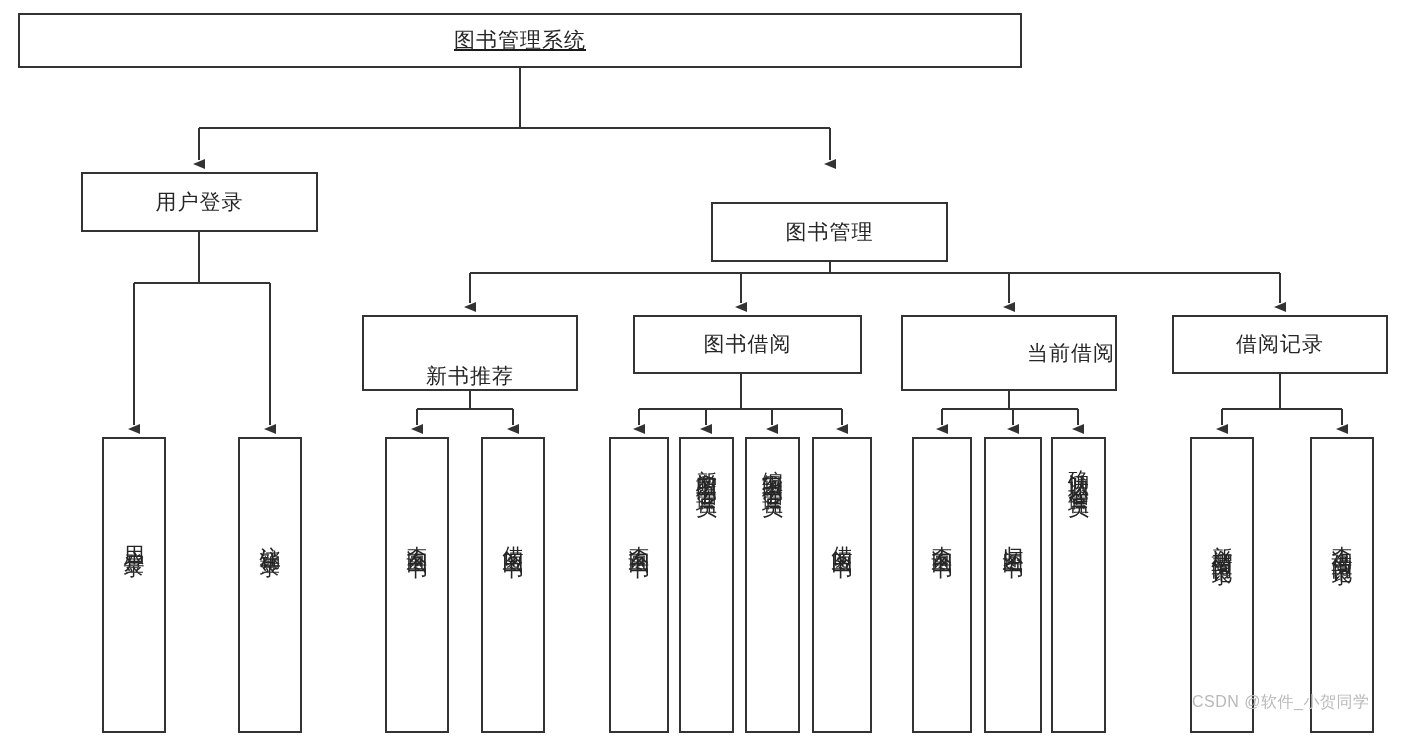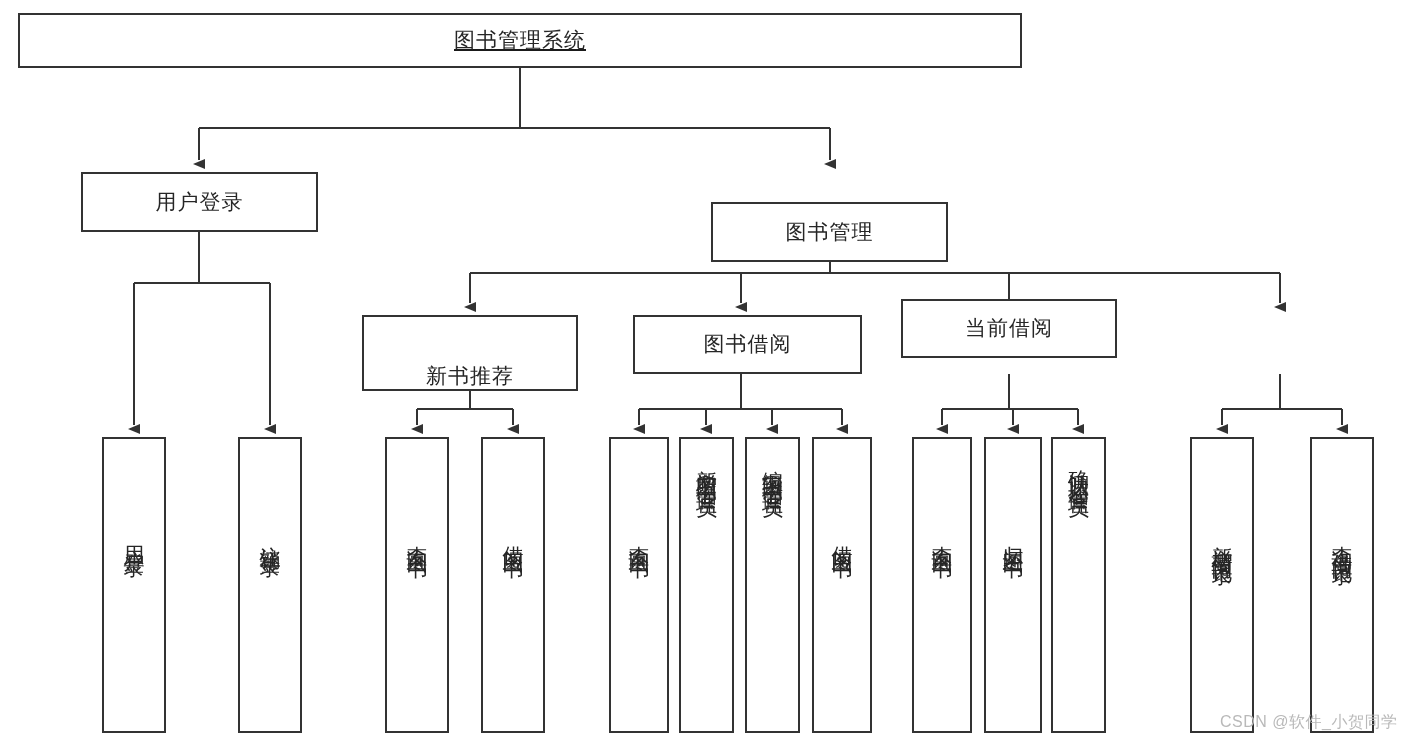--- a/index.html
+++ b/index.html
@@ -111,22 +111,25 @@
   <div class="node" style="left: 711px; top: 172px; width: 237px; height: 60px; margin-top: 30px;">
     <span class="label">图书管理</span>
   </div>
 
   <div class="node" style="left: 362px; top: 315px; width: 216px; height: 76px; align-items: flex-end;">
     <span class="label">新书推荐</span>
   </div>
   <div class="node" style="left: 633px; top: 315px; width: 229px; height: 59px;">
     <span class="label">图书借阅</span>
   </div>
-  <div class="node" style="left: 901px; top: 299px; width: 216px; height: 59px;">
+  <div class="node" style="left: 901px; top: 315px; width: 216px; height: 76px; justify-content: flex-end;">
     <span class="label">当前借阅</span>
+  </div>
+  <div class="node" style="left: 1172px; top: 315px; width: 216px; height: 59px;">
+    <span class="label">借阅记录</span>
   </div>
 
   <div class="node vert mid" style="left: 102px; top: 437px; width: 64px; height: 296px;">
     <span class="label">用户登录</span>
   </div>
   <div class="node vert mid" style="left: 238px; top: 437px; width: 64px; height: 296px;">
     <span class="label">注销登录</span>
   </div>
   <div class="node vert mid" style="left: 385px; top: 437px; width: 64px; height: 296px;">
     <span class="label">查询图书</span>
@@ -155,15 +158,15 @@
   <div class="node vert" style="left: 1051px; top: 437px; width: 55px; height: 296px;">
     <span class="label">确认归还（管理员）</span>
   </div>
   <div class="node vert mid" style="left: 1190px; top: 437px; width: 64px; height: 296px;">
     <span class="label">新增借阅记录</span>
   </div>
   <div class="node vert mid" style="left: 1310px; top: 437px; width: 64px; height: 296px;">
     <span class="label">查询借阅记录</span>
   </div>
 
-  <div class="watermark" style="left: 1192px; top: 712px; padding-left: 28px;">CSDN @软件_小贺同学</div>
+  <div class="watermark" style="left: 1192px; top: 692px;">CSDN @软件_小贺同学</div>
 
 </div>
 
 </body></html>

